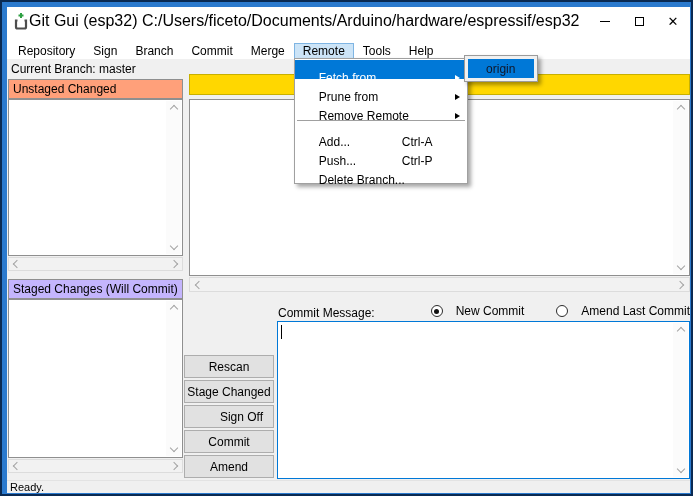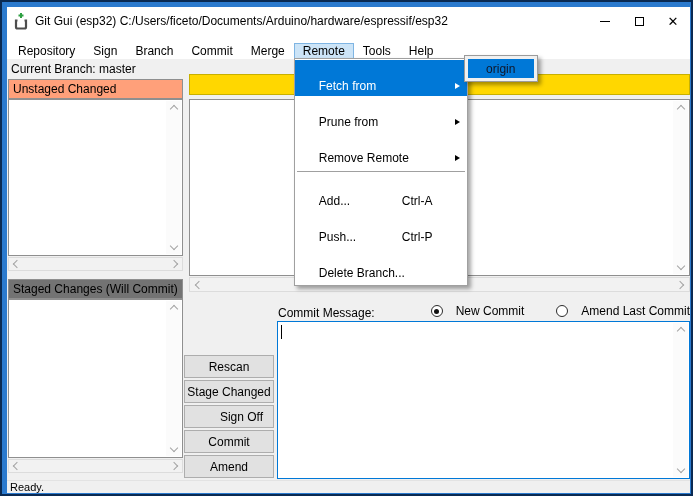--- a/index.html
+++ b/index.html
@@ -4,39 +4,39 @@
 <style>
   html,body{margin:0;padding:0;background:#d8d8d8;}
   *{box-sizing:border-box;font-family:"Liberation Sans",sans-serif;}
   #stage{position:relative;width:693px;height:496px;background:#0a2a52;overflow:hidden;}
   #frame{position:absolute;inset:2px;background:#2b7ace;}
   #content{position:absolute;inset:5px;background:#f0f0f0;font-size:12px;color:#000;}
 
   
   .titlebar{position:absolute;left:0;top:0;width:683px;height:28px;background:#fff;display:flex;align-items:center;}
   .app-icon{margin-left:6px;width:16px;height:18px;flex:0 0 auto;}
-  .title-text{margin-left:6px;font-size:12px;white-space:nowrap;}
+  .title-text{margin-left:0;font-size:16px;white-space:nowrap;}
   .win-controls{margin-left:auto;display:flex;height:100%;}
   .win-btn{width:34px;height:100%;display:flex;align-items:center;justify-content:center;}
   .glyph-min{width:10px;height:1px;background:#000;}
   .glyph-max{width:9px;height:9px;border:1px solid #000;}
   .glyph-close{font-size:13px;line-height:1;color:#000;}
 
   
   .menubar{position:absolute;left:0;top:28px;width:683px;height:24px;background:#fff;display:flex;align-items:flex-end;padding-left:2px;}
   .mb-item{padding:0 8px;display:flex;align-items:center;border:1px solid transparent;}
   .mb-item.active{background:#cce4f7;border:1px solid #7fb5e3;position:relative;}
 
   
   .client{position:absolute;left:0;top:52px;width:683px;height:421px;background:#f0f0f0;}
   .branch-line{position:absolute;left:4px;top:3px;}
 
   .panel-header{position:absolute;left:1px;width:175px;height:20px;border:1px solid #8f8f8f;display:flex;align-items:center;padding-left:4px;}
   .hdr-unstaged{top:20px;background:#ffa07a;}
-  .hdr-staged{top:220px;background:#737373;}
+  .hdr-staged{top:220px;background:#c4b5fd;}
   .listbox{position:absolute;left:1px;width:175px;background:#fff;border:1px solid #8f8f8f;}
   .list-unstaged{top:40px;height:157px;}
   .list-staged{top:240px;height:159px;}
   .hscroll{position:absolute;left:1px;width:175px;height:14px;background:#f2f2f2;border:1px solid #dcdcdc;display:flex;align-items:center;justify-content:space-between;padding:0 5px;}
   .hs-unstaged{top:198px;}
   .hs-staged{top:400px;}
 
   .vsb{position:absolute;top:1px;right:1px;bottom:1px;width:15px;background:#fbfbfb;display:flex;flex-direction:column;justify-content:space-between;align-items:center;padding:5px 0;}
   .chev{display:block;width:6px;height:6px;border-right:1.4px solid #a3a3a3;border-bottom:1.4px solid #a3a3a3;}
   .c-up{transform:rotate(-135deg);}
@@ -60,21 +60,21 @@
   .btn-0{top:266px;} .btn-1{top:291px;} .btn-2{top:316px;padding-left:25px;} .btn-3{top:341px;} .btn-4{top:366px;}
 
   .commit-box{position:absolute;left:270px;top:262px;width:413px;height:158px;background:#fff;border:1px solid #0078d7;}
   .caret{position:absolute;left:3px;top:3px;width:1px;height:14px;background:#000;}
 
   
   .statusbar{position:absolute;left:0;top:473px;width:683px;height:13px;background:#f0f0f0;border-top:1px solid #e3e3e3;display:flex;align-items:center;font-size:11px;padding-left:3px;}
 
   
   .dropdown{position:absolute;left:-1px;top:100%;width:174px;background:#fff;border:1px solid #a0a0a0;box-shadow:3px 3px 4px rgba(0,0,0,0.35);padding:1px 0 2px 0;z-index:50;}
-  .mrow{height:36px;display:flex;align-items:center;padding:16px 7px 0 24px;white-space:nowrap;}
+  .mrow{height:19px;display:flex;align-items:center;padding:16px 7px 0 24px;white-space:nowrap;}
   .mrow .lbl{flex:1;}
   .mrow .short{width:48px;text-align:left;}
   .mrow .arr{width:10px;display:flex;justify-content:flex-end;align-items:center;}
   .tri{width:0;height:0;border-top:3.5px solid transparent;border-bottom:3.5px solid transparent;border-left:5px solid currentColor;}
   .mrow.hl{background:#0078d7;color:#fff;}
   .msep{border-top:1px solid #a0a0a0;margin:3px 2px;}
 
   .submenu{position:absolute;left:169px;top:-4px;width:74px;background:#f0f0f0;border:1px solid #9b9b9b;box-shadow:3px 3px 4px rgba(0,0,0,0.35);padding:3px;z-index:60;}
   .submenu .srow{height:19px;display:flex;align-items:center;justify-content:center;}
   .submenu .srow.hl{background:#0078d7;color:#0f172a;}

